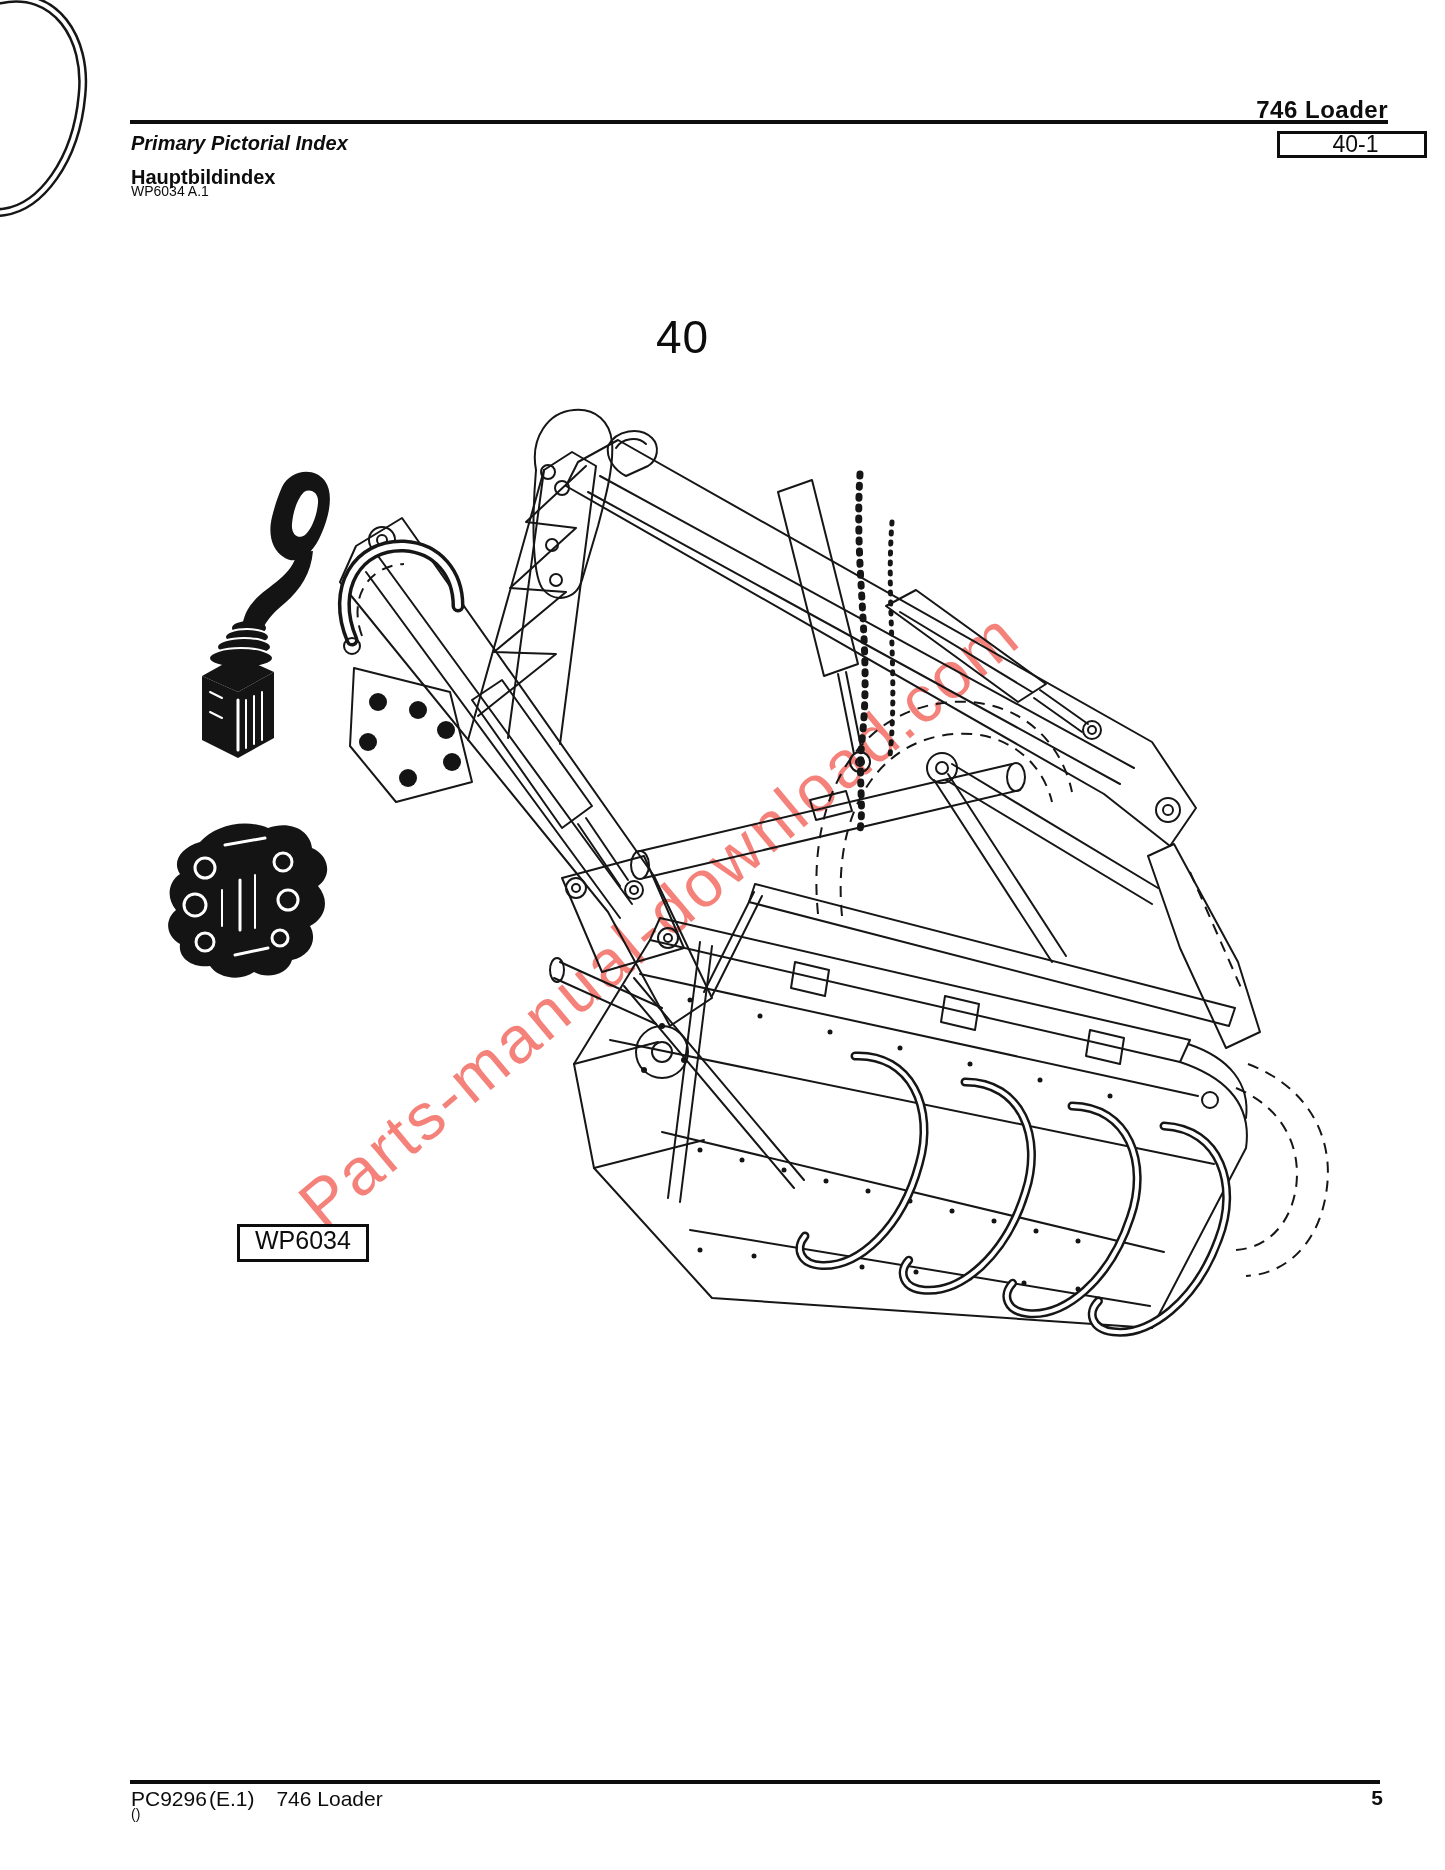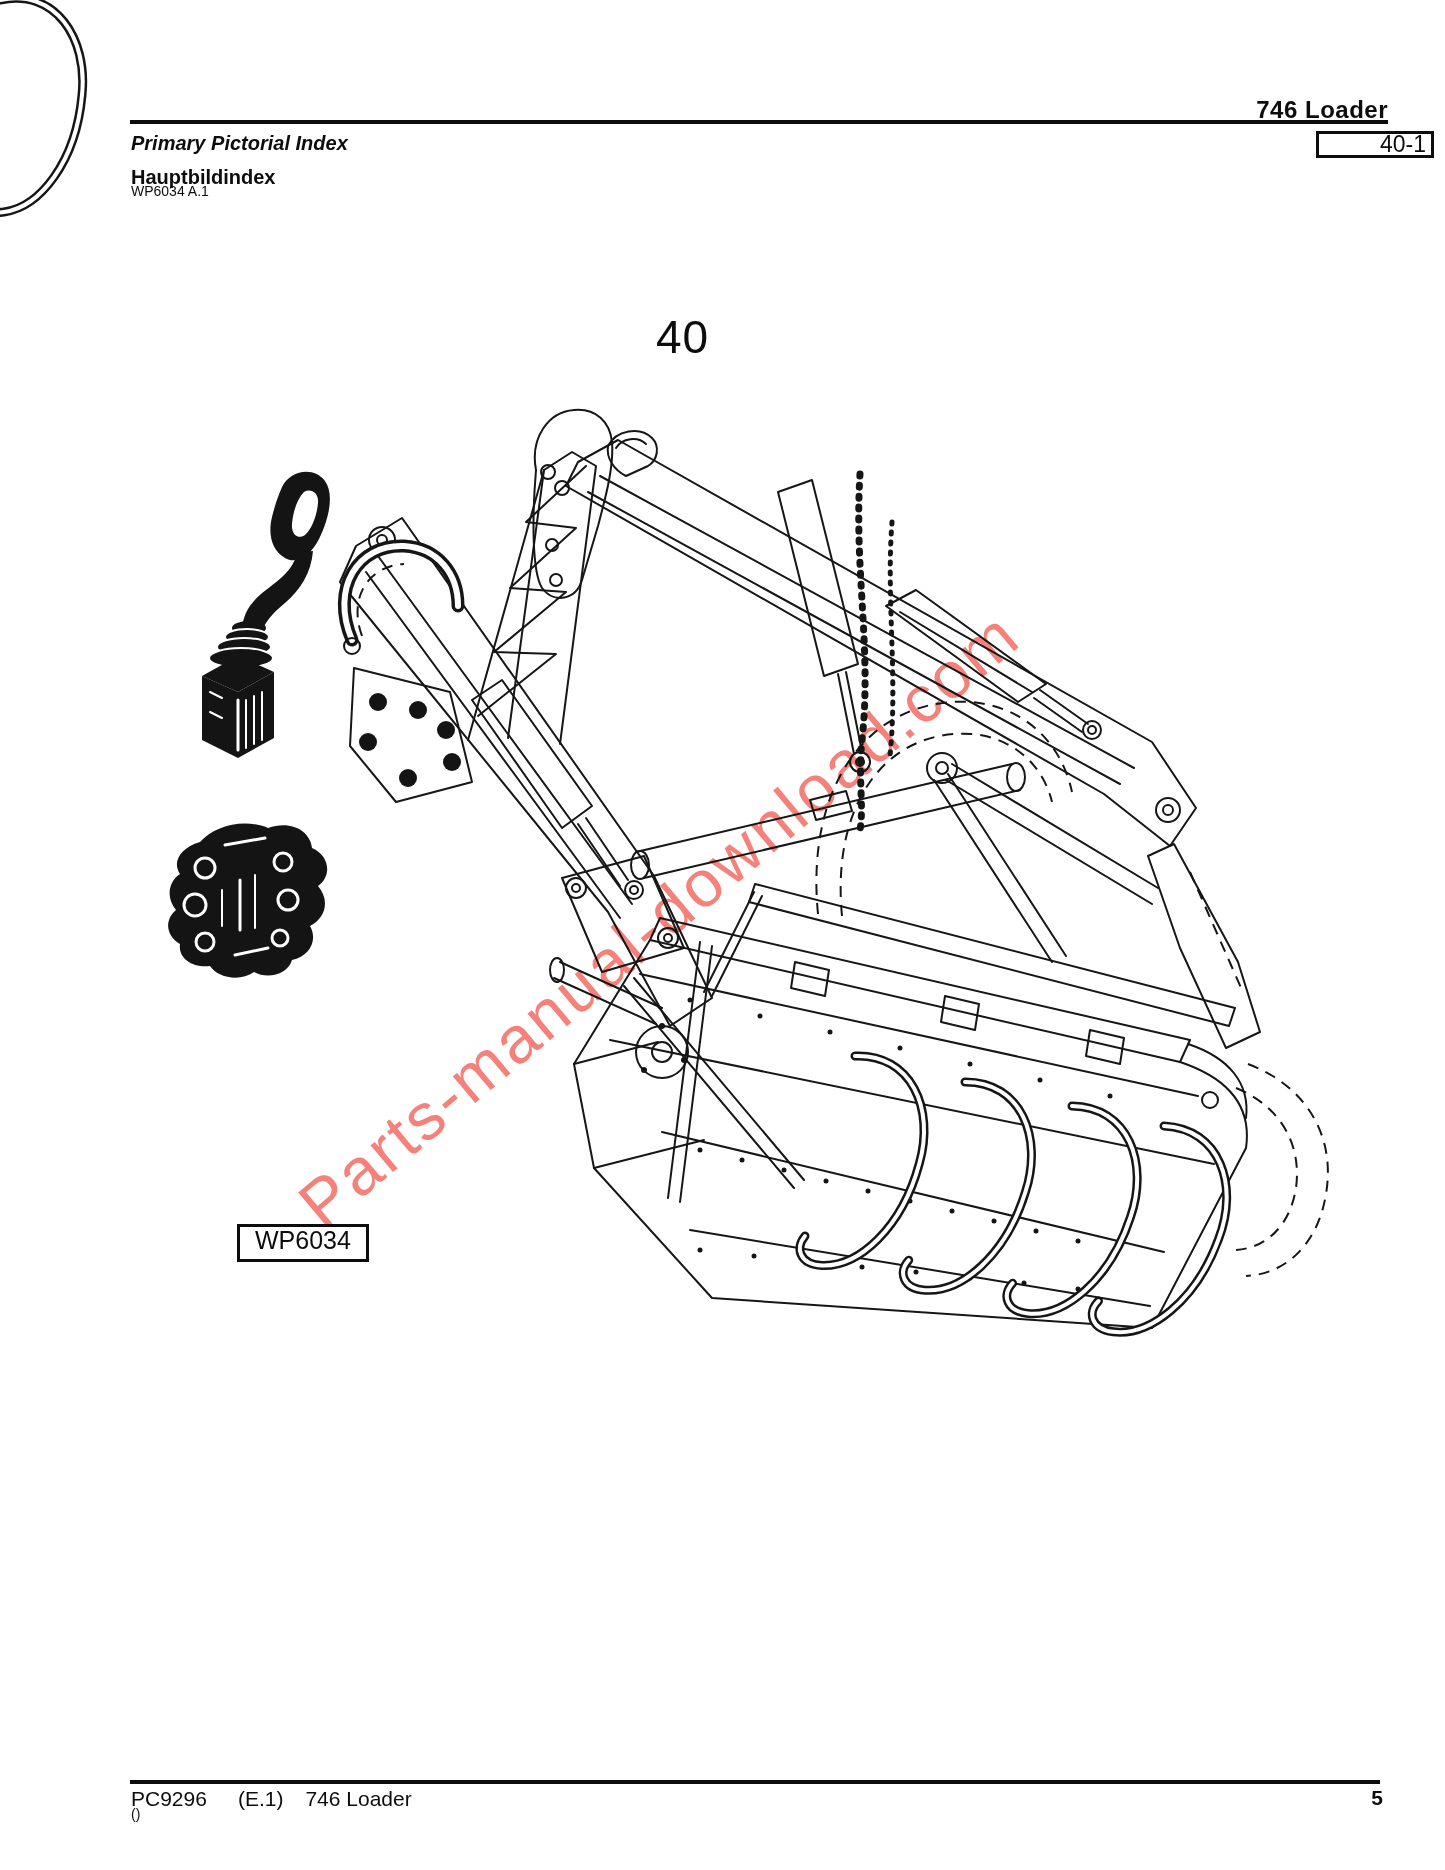--- a/index.html
+++ b/index.html
@@ -6,22 +6,22 @@
   .page{
     position:relative;width:1445px;height:1870px;background:#ffffff;
     font-family:"Liberation Sans", sans-serif;color:#0d0d0d;overflow:hidden;
     margin:0 auto;
   }
   .abs{position:absolute;}
   
   .model-top{top:96px;right:57px;font-size:24px;font-weight:bold;letter-spacing:0.5px;}
   .rule-top{top:120px;left:130px;width:1258px;height:4px;background:#0d0d0d;}
   .section-box{
-    top:131px;left:1316px;width:118px;height:27px;border:3px solid #0d0d0d;
-    box-sizing:border-box;display:flex;align-items:center;justify-content:flex-end;
+    top:131px;left:1277px;width:150px;height:27px;border:3px solid #0d0d0d;
+    box-sizing:border-box;display:flex;align-items:center;justify-content:center;
     padding:0 5px 0 12px;font-size:23px;line-height:23px;
   }
   .title1{top:132px;left:131px;font-size:20px;font-weight:bold;font-style:italic;}
   .title2{top:154px;left:131px;font-size:20px;font-weight:bold;margin-top:12px;}
   .ref{top:183px;left:131px;font-size:14px;}
   
   .fig-number{top:310px;left:656px;font-size:46px;letter-spacing:1px;}
   .img-label{
     top:1224px;left:237px;border:3px solid #0d0d0d;box-sizing:border-box;
     height:38px;padding:0 15px;font-size:25px;line-height:27px;
@@ -33,21 +33,21 @@
   }
   .art{position:absolute;top:0;left:0;}
   .art .ln{stroke:#161616;fill:none;stroke-width:2;stroke-linejoin:round;stroke-linecap:round;}
   .art .blk{fill:#141414;stroke:none;}
   .art .wht{stroke:#ffffff;fill:none;stroke-linecap:round;}
   .art .dash{stroke:#161616;fill:none;stroke-width:2;stroke-dasharray:11 8;}
   .art .dot{fill:#141414;stroke:none;}
   
   .rule-bot{top:1780px;left:130px;width:1250px;height:4px;background:#0d0d0d;}
   .footer-line{top:1787px;left:131px;font-size:21px;}
-  .footer-line .ed{margin-left:31px;}
+  .footer-line .ed{margin-left:2px;}
   .footer-line .md{margin-left:22px;}
   .footer-sub{top:1806px;left:131px;font-size:14px;}
   .page-num{top:1786px;right:62px;font-size:21px;font-weight:bold;}
 </style>
 </head>
 <body>
 
 <div class="page">
 
   <div class="abs model-top">746 Loader</div>

